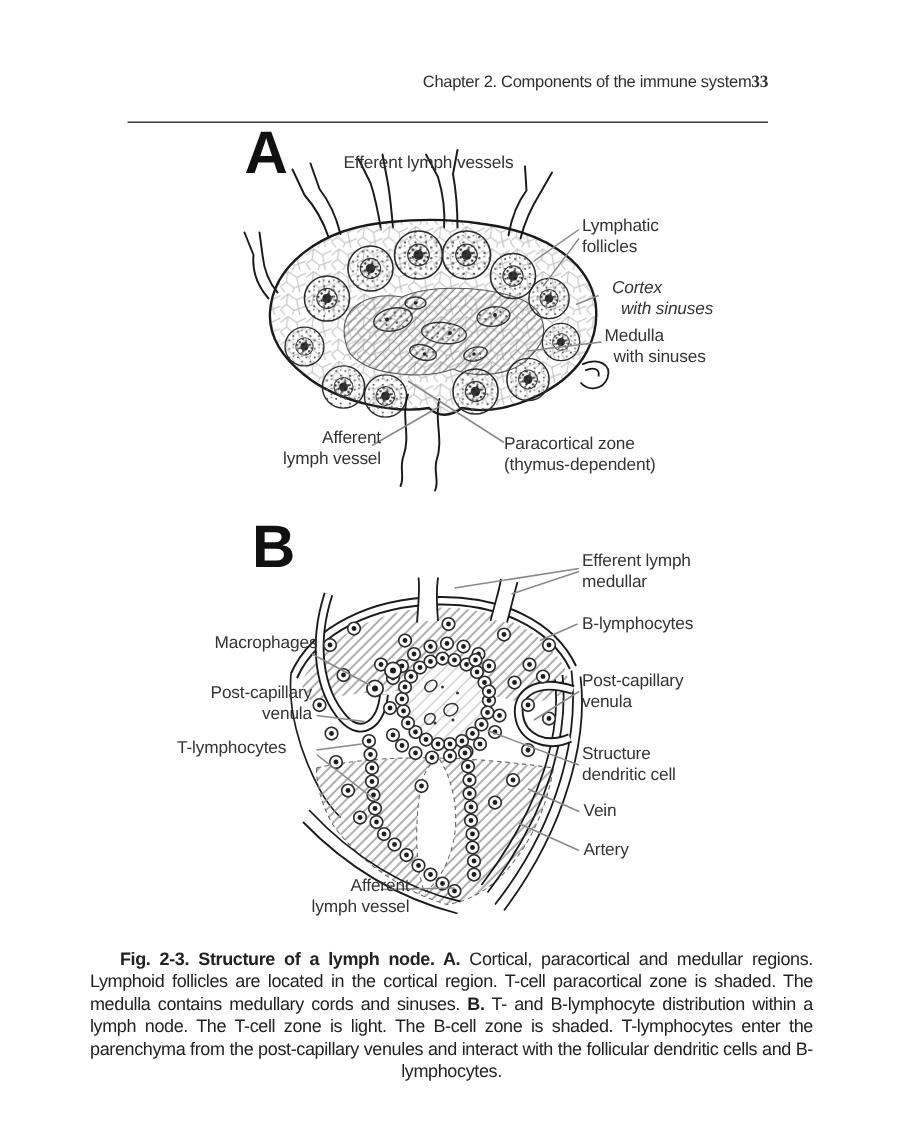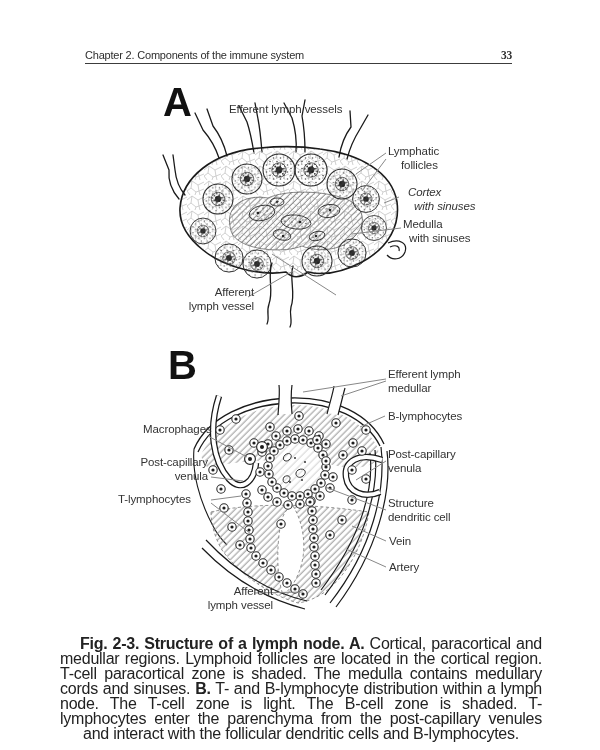--- a/index.html
+++ b/index.html
@@ -1,32 +1,32 @@
 <!DOCTYPE html>
 <html><head>
 <meta charset="utf-8">
 <style>
   html,body{margin:0;padding:0;background:#e8e8e8;}
   .page{position:relative;width:600px;height:750px;background:#fff;margin:0 auto;
         font-family:"Liberation Sans",sans-serif;color:#1a1a1a;overflow:hidden;}
   
-  .hdr{position:absolute;left:85px;top:49px;width:427px;display:flex;justify-content:space-between;
-       align-items:flex-end;border-bottom:1.4px solid #3c3c3c;padding-bottom:2px;
+  .hdr{position:absolute;left:85px;top:49px;width:427px;display:flex;justify-content:flex-end;
+       align-items:flex-end;border-bottom:1.4px solid #3c3c3c;padding-bottom:20px;
        font-size:11px;letter-spacing:-0.2px;color:#2e2e2e;}
   .hdr .pgnum{font-weight:bold;font-size:11.5px;font-family:Liberation Serif, serif;}
   
   svg.draw{position:absolute;left:0;top:0;pointer-events:none;}
   
   .lbl{position:absolute;font-size:11.5px;line-height:13.5px;letter-spacing:-0.1px;color:#333;}
   .lbl .l2{display:block;margin-left:6px;}
   .panelLetter{position:absolute;font-size:40px;font-weight:bold;color:#111;line-height:1;}
   .ctr{text-align:right;}
   .rt{text-align:right;}
   
-  .caption{position:absolute;left:60px;top:620px;width:482px;font-size:16px;line-height:15px;
+  .caption{position:absolute;left:60px;top:620px;width:482px;font-size:12px;line-height:15px;
            letter-spacing:-0.25px;text-align:justify;text-align-last:center;text-indent:20px;color:#222;}
   .caption .b{font-weight:bold;}
 </style>
 </head>
 <body>
 
 <div class="page">
 
   <div class="hdr">
     <span>Chapter 2. Components of the immune system</span>
@@ -316,33 +316,37 @@
         <path d="M386,567 L346,549"></path>
         <path d="M254,593 L303,592"></path>
       </g>
     </g>
   </svg>
 
   <div class="panelLetter" style="left:163px;top:82px;">A</div>
   <div class="lbl" style="left:229px;top:103px;">Efferent lymph vessels</div>
   <div class="lbl" style="left:388px;top:145px;">
     <span>Lymphatic</span>
-    <span class="l2" style="margin-left:13px;">follicles</span>
+    <span class="l2" style="margin-left:0;">follicles</span>
   </div>
   <div class="lbl" style="left:408px;top:186px;font-style:italic;">
     <span>Cortex</span>
     <span class="l2">with sinuses</span>
   </div>
   <div class="lbl" style="left:403px;top:218px;">
     <span>Medulla</span>
     <span class="l2">with sinuses</span>
   </div>
   <div class="lbl ctr" style="left:166px;top:286px;width:88px;">
     <span>Afferent</span><br>
     <span>lymph vessel</span>
+  </div>
+  <div class="lbl" style="left:336px;top:290px;">
+    <span>Paracortical zone</span><br>
+    <span>(thymus-dependent)</span>
   </div>
 
   <div class="panelLetter" style="left:168px;top:345px;">B</div>
   <div class="lbl" style="left:388px;top:368px;">
     <span>Efferent lymph</span><br>
     <span>medullar</span>
   </div>
   <div class="lbl" style="left:388px;top:410px;">B-lymphocytes</div>
   <div class="lbl" style="left:143px;top:423px;">Macrophages</div>
   <div class="lbl rt" style="left:118px;top:456px;width:90px;">

